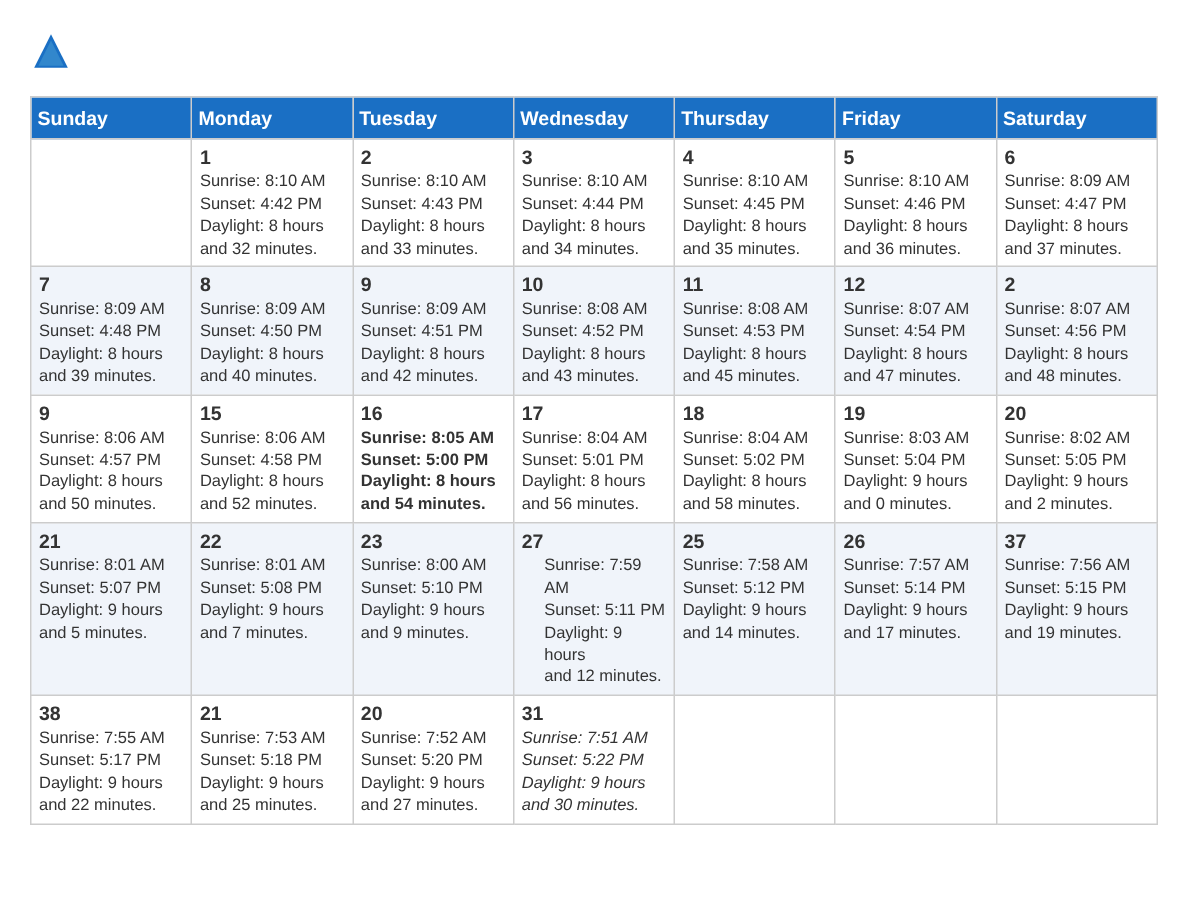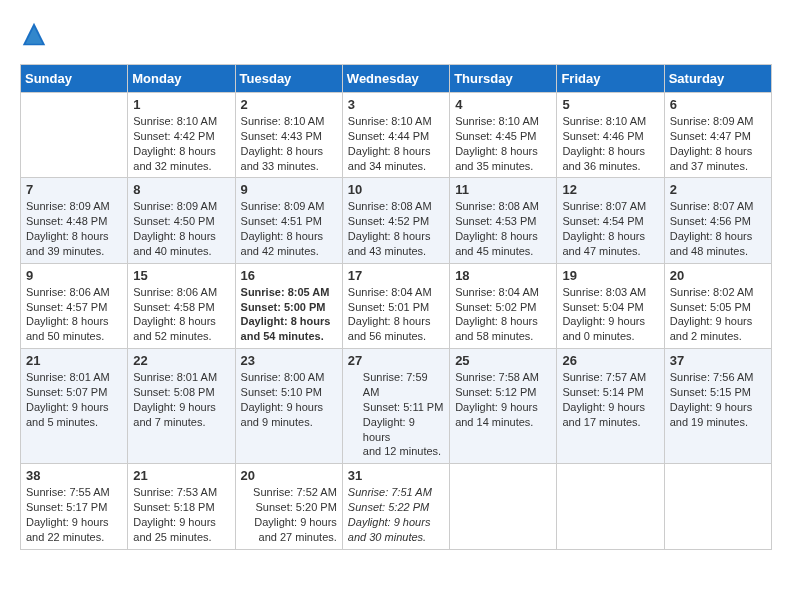--- a/index.html
+++ b/index.html
@@ -340,21 +340,21 @@
           </td>
           <td>
             <span class="day-number">21</span>
             <div class="day-info" style="white-space: pre-line;">Sunrise: 7:53 AM
 Sunset: 5:18 PM
 Daylight: 9 hours
 and 25 minutes.</div>
           </td>
           <td>
             <span class="day-number">20</span>
-            <div class="day-info" style="white-space: pre-line; text-align: right;">Sunrise: 7:52 AM
+            <div class="day-info" style="white-space: pre-line;">Sunrise: 7:52 AM
 Sunset: 5:20 PM
 Daylight: 9 hours
 and 27 minutes.</div>
           </td>
           <td>
             <span class="day-number">31</span>
             <div class="day-info" style="white-space: pre-line; font-style: italic;">Sunrise: 7:51 AM
 Sunset: 5:22 PM
 Daylight: 9 hours
 and 30 minutes.</div>

